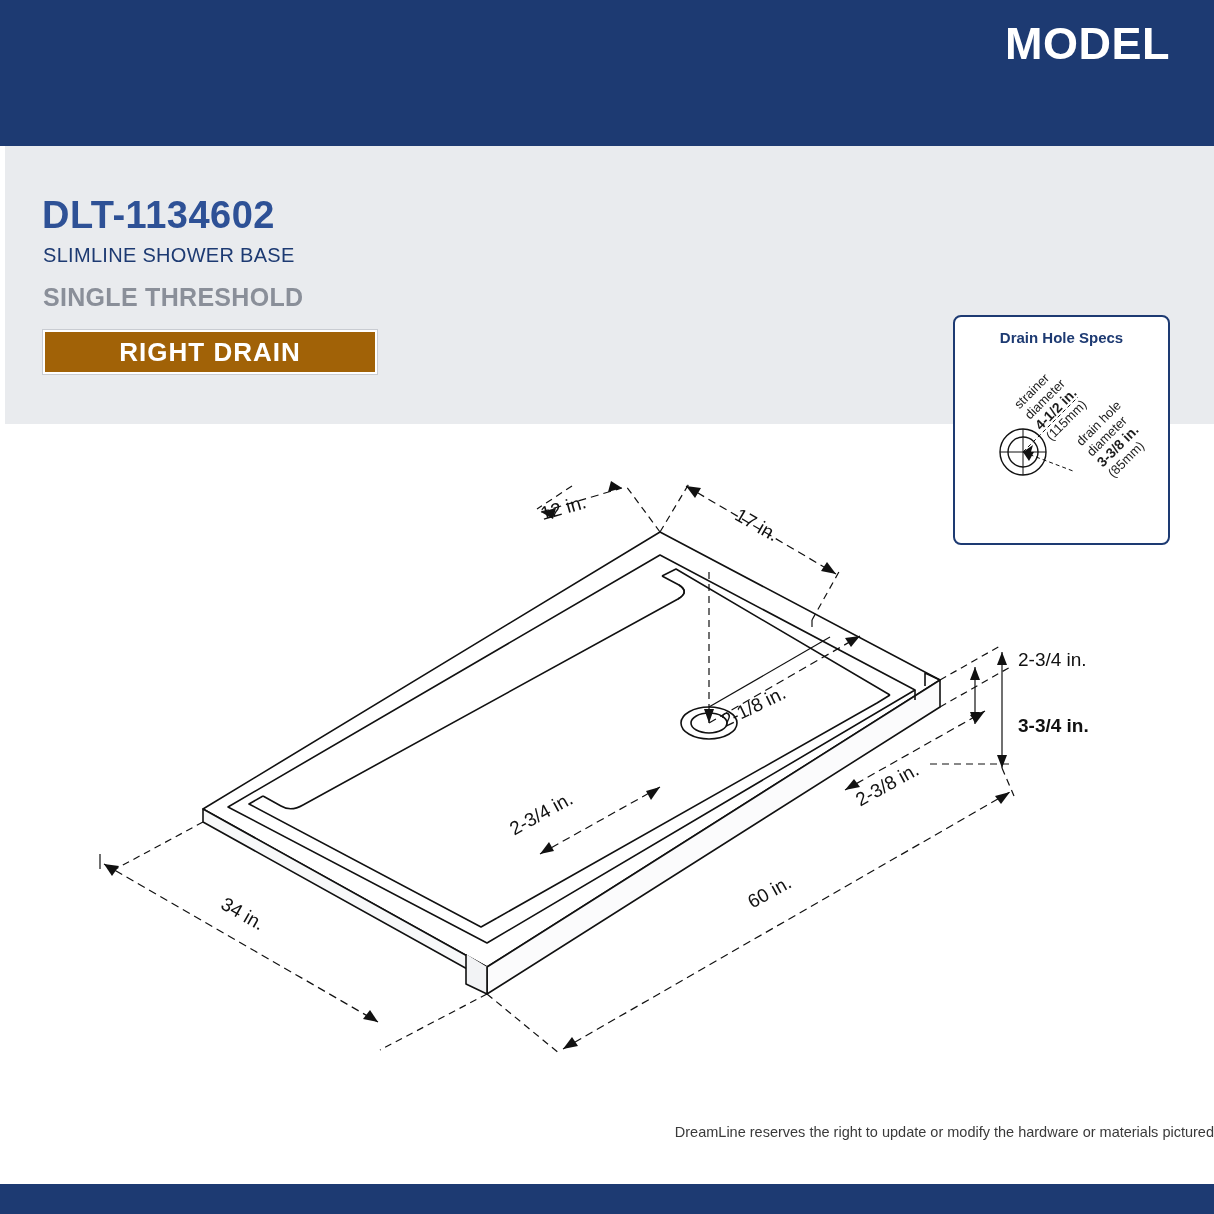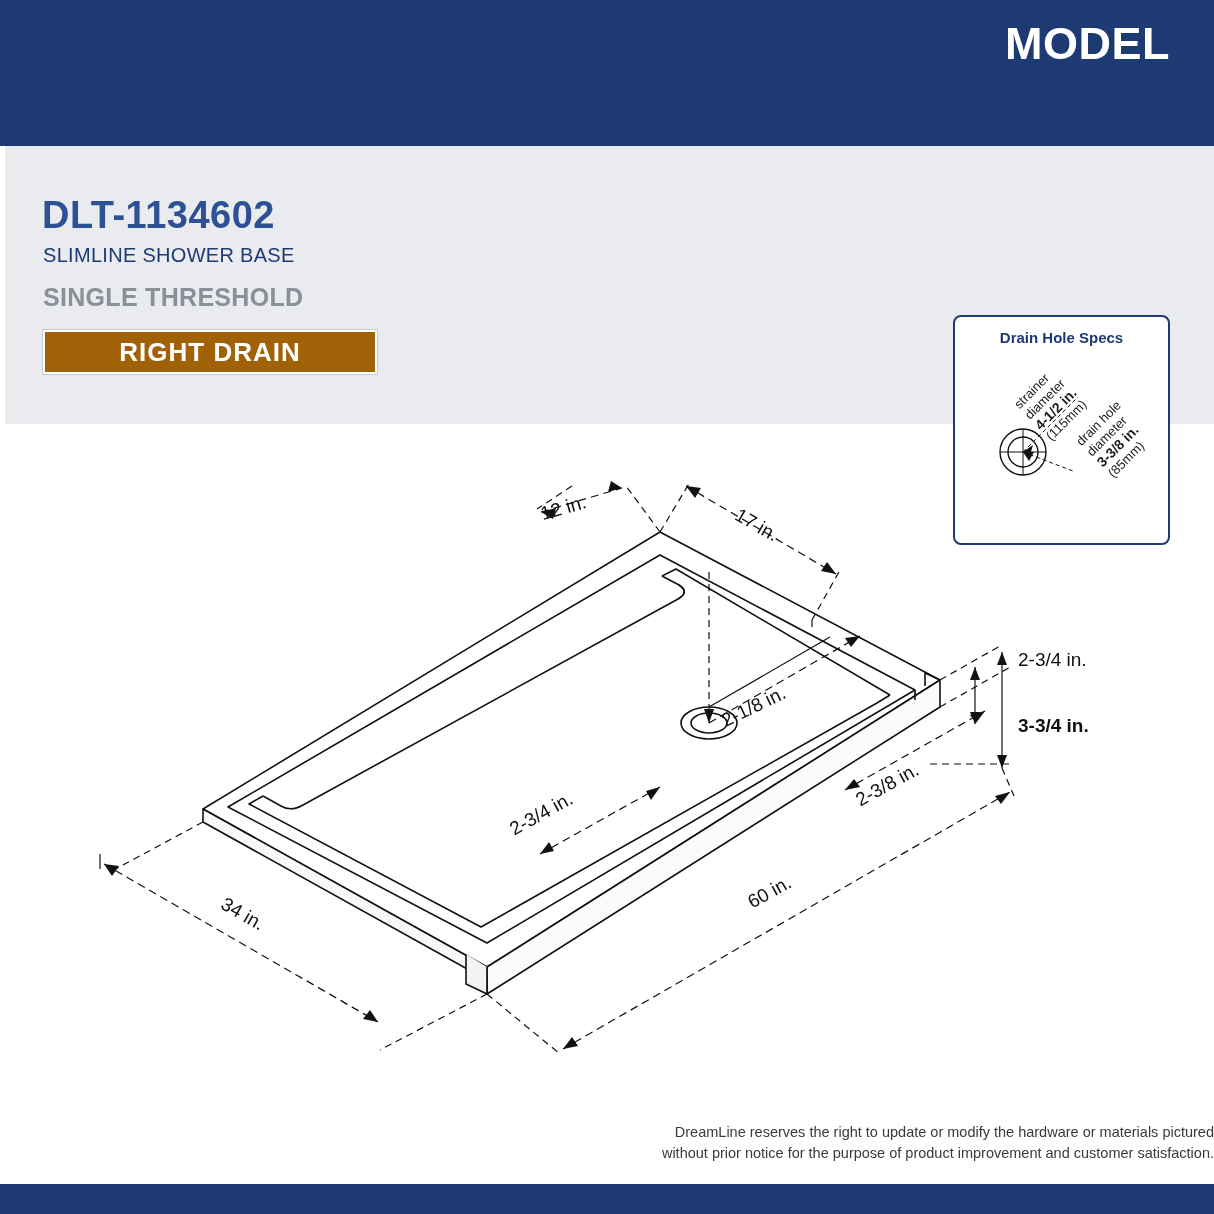--- a/index.html
+++ b/index.html
@@ -336,17 +336,16 @@
 
     <div class="dim-text" style="left:506px; top:397px; transform: rotate(-29deg);">2-3/4 in.</div>
 
     <div class="dim-text" style="left:228px; top:469px; transform: rotate(30deg);">34 in.</div>
 
     <div class="dim-text" style="left:744px; top:470px; transform: rotate(-29deg);">60 in.</div>
   </div>
 
   <div id="footer-note">
     <div>DreamLine reserves the right to update or modify the hardware or materials pictured</div>
-    <div>without prior notice for the purpose of product improvement and customer satisfaction.</div>
   </div>
   <div id="footer-band"></div>
 
 </div>
 
 </body></html>

